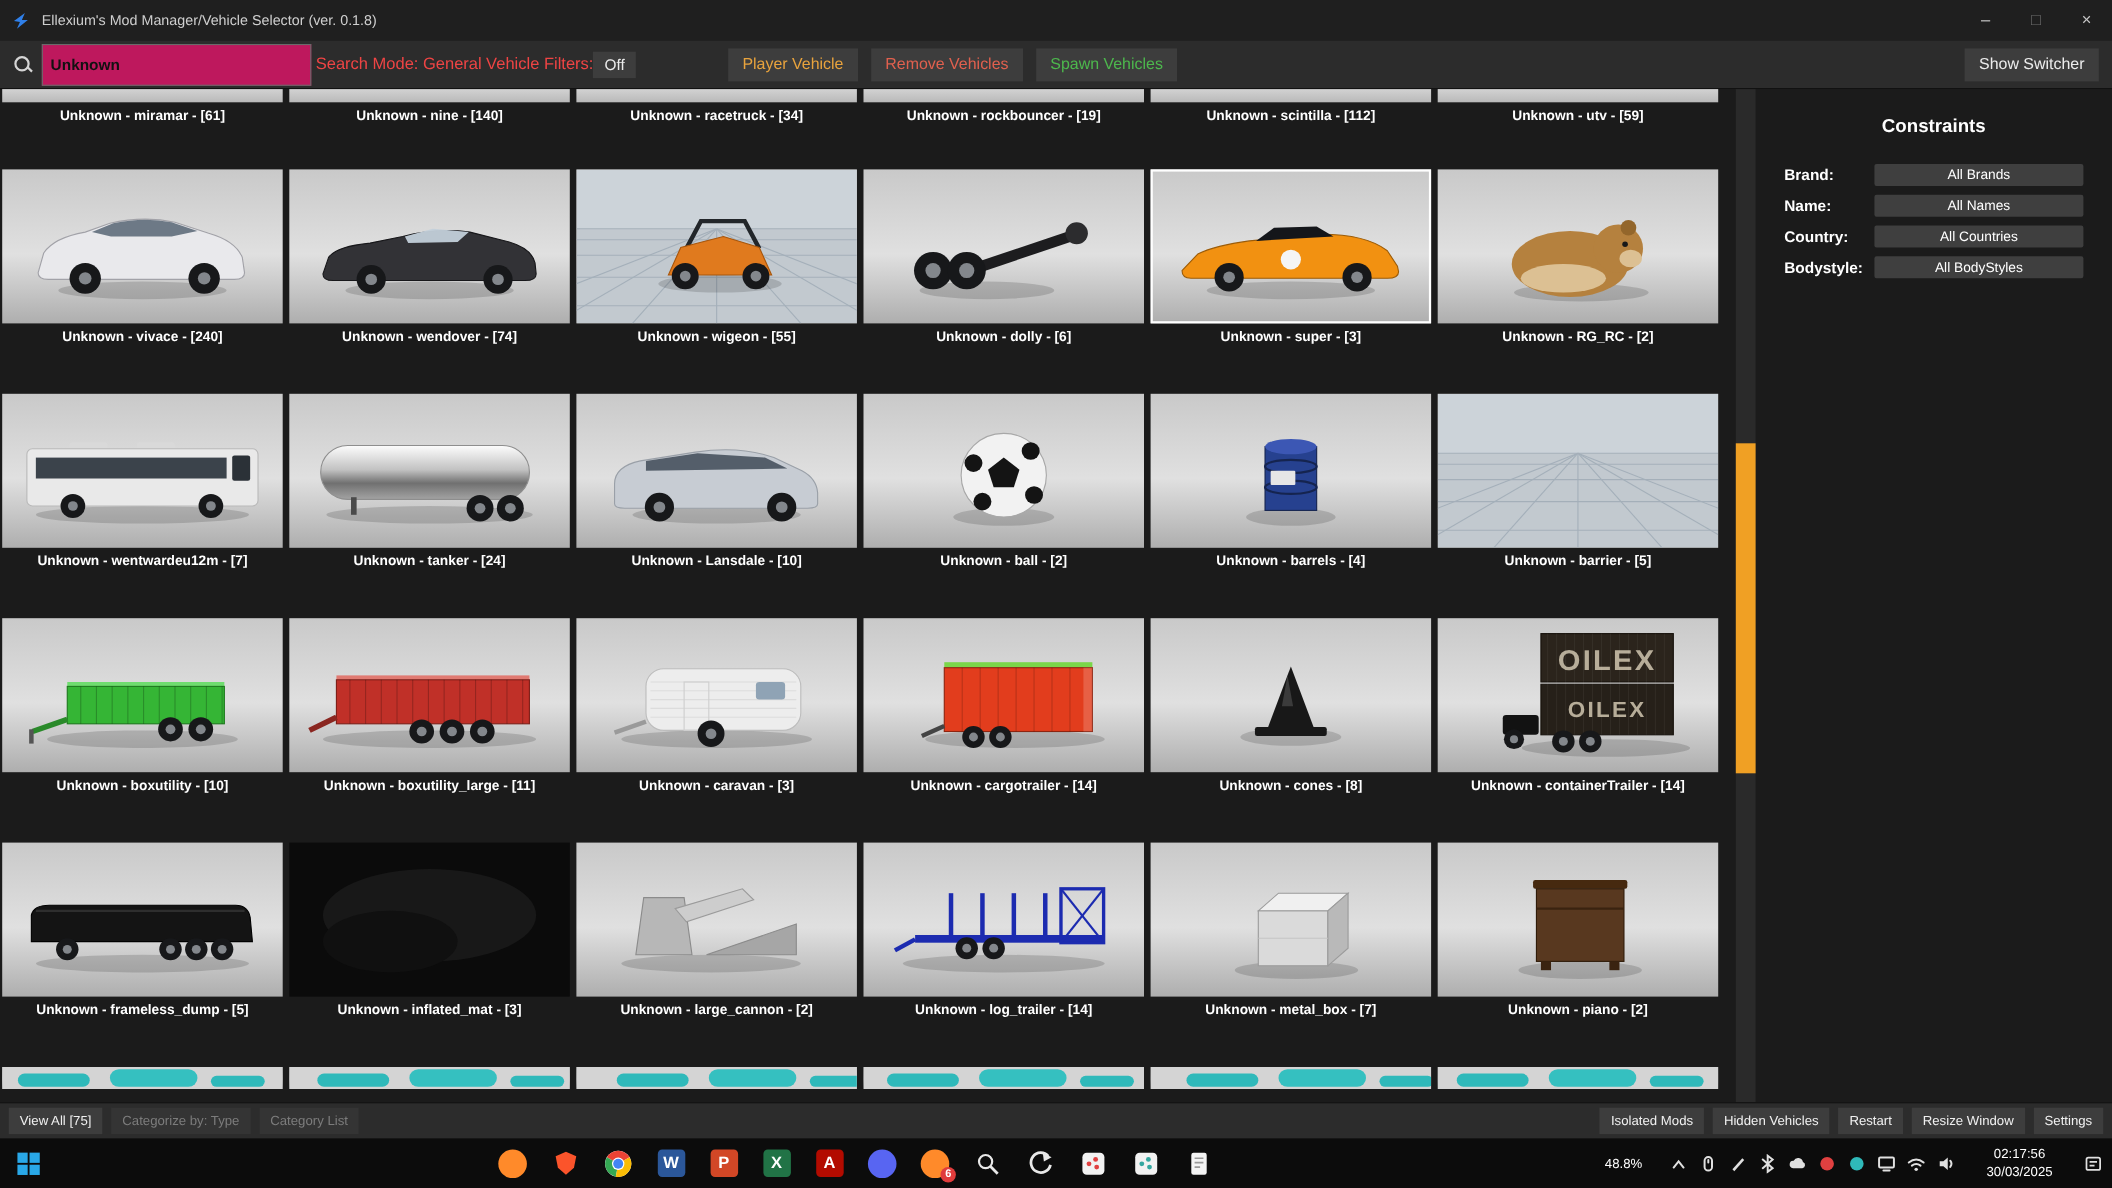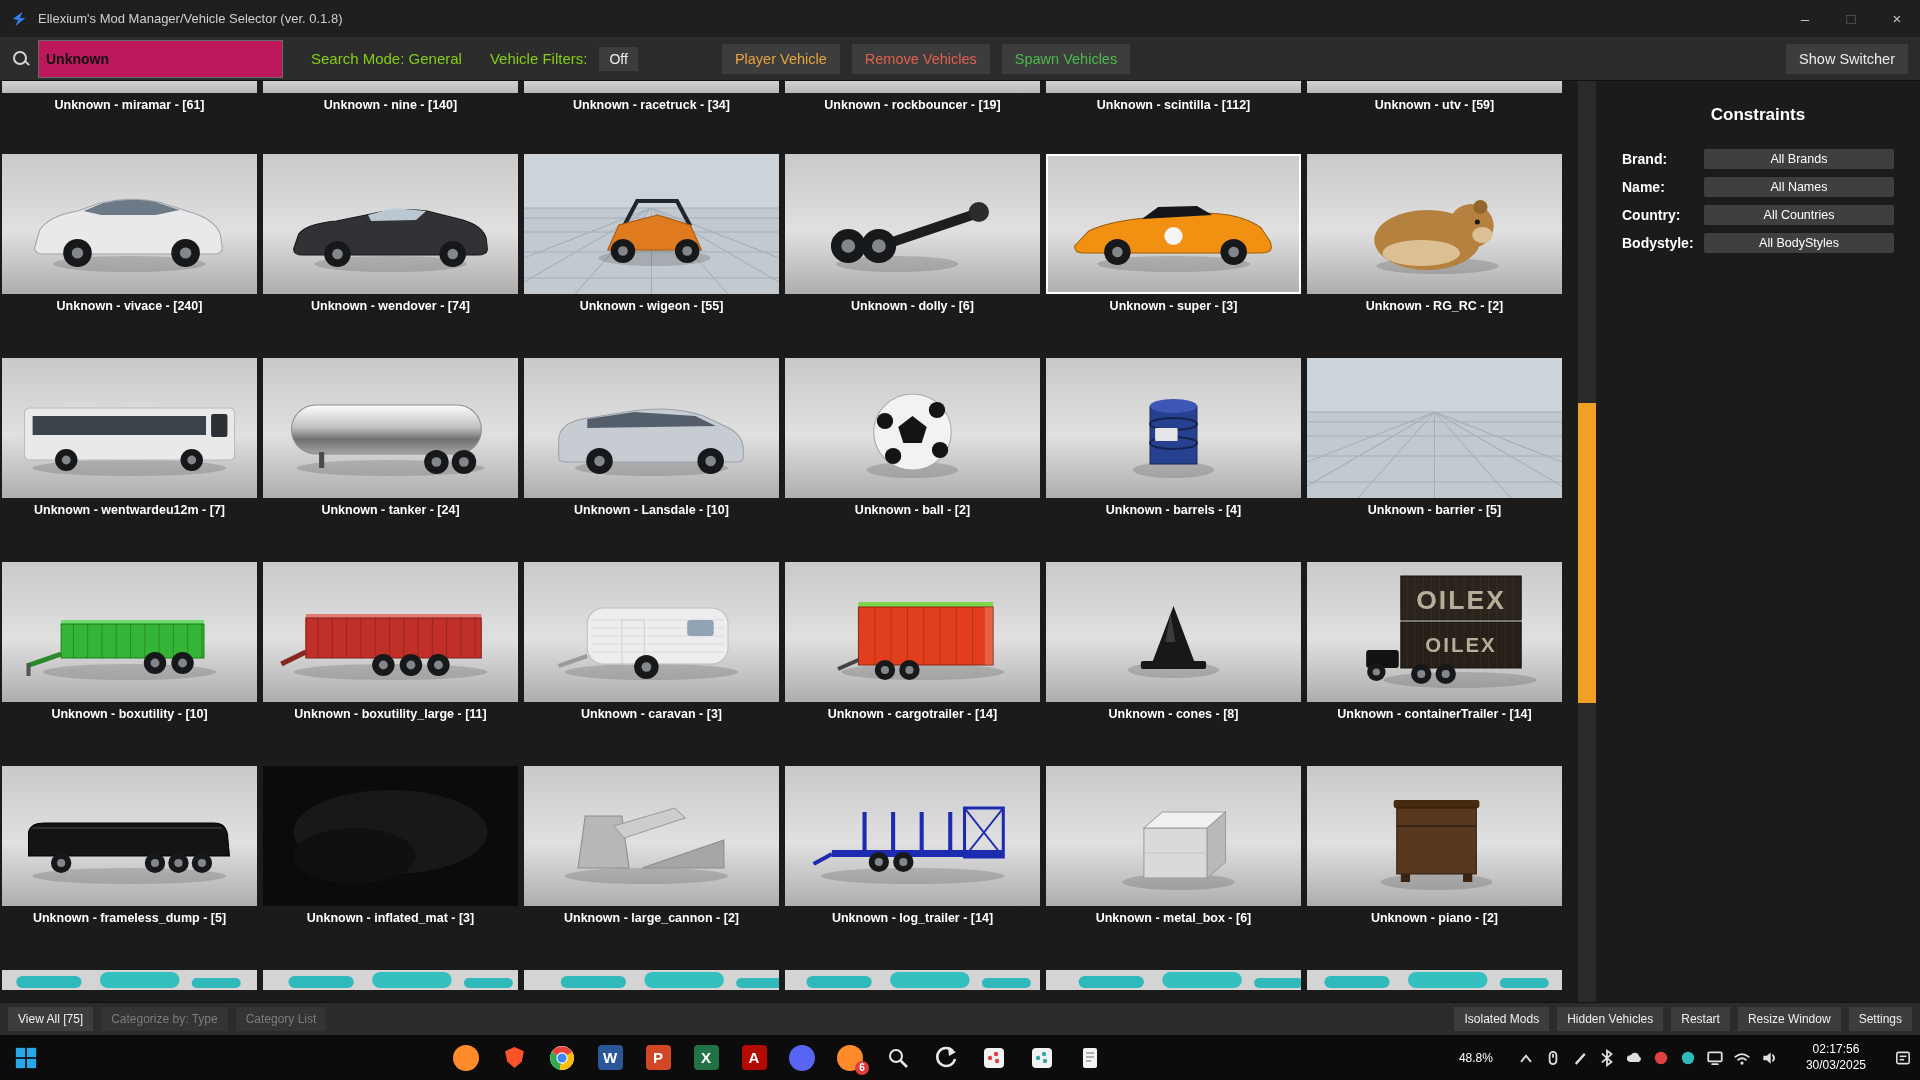--- a/index.html
+++ b/index.html
@@ -21,22 +21,22 @@
   .toolbar{ height:44px; background:#2c2c2c; border-bottom:1px solid #111;
     display:flex; align-items:center; padding:0 12px; flex:0 0 auto; }
   .magnifier{ width:18px; height:18px; position:relative; margin-right:8px; flex:0 0 auto; }
   .magnifier::before{ content:""; position:absolute; left:1px; top:1px; width:10px; height:10px;
     border:2px solid #d5d5d5; border-radius:50%; }
   .magnifier::after{ content:""; position:absolute; left:12px; top:12px; width:6px; height:2px;
     background:#d5d5d5; transform:rotate(45deg); }
   .search{ width:245px; height:38px; background:#be185d; border:1px solid #6a6a6a;
     color:#111; font-weight:bold; font-size:14px; padding:0 7px;
     font-family:"Liberation Sans",sans-serif; }
-  .tb-text{ color:#84cc16; font-size:15px; margin-left:28px; white-space:nowrap; cursor:default; }
-  .chip{ background:#3d3d3d; color:#ececec; font-size:14px; padding:4px 10px; margin-left:12px; }
+  .tb-text{ color:#ef4444; font-size:15px; margin-left:4px; white-space:nowrap; cursor:default; }
+  .chip{ background:#3d3d3d; color:#ececec; font-size:14px; padding:4px 10px; margin-left:0; }
   .tb-group{ display:flex; gap:12px; margin-left:84px;justify-content:center; }
   .tb-btn{ background:#3d3d3d; border:none; padding:7px 13px; font-size:14.5px;
     font-family:"Liberation Sans",sans-serif; color:#ececec; cursor:pointer; white-space:nowrap; }
   .tb-btn.player{ color:var(--player); }
   .tb-btn.remove{ color:var(--remove); }
   .tb-btn.spawn{ color:var(--spawn); }
   .tb-btn.switcher{ margin-left:auto; }
 
   
   .content{ flex:1 1 auto; display:flex; overflow:hidden; }
@@ -563,21 +563,21 @@
         <div class="card">
           <div class="thumb">
             <svg viewBox="0 0 250 140" preserveAspectRatio="none" xmlns="http://www.w3.org/2000/svg">
               <ellipse cx="130" cy="116" rx="55" ry="8" fill="rgba(0,0,0,0.15)"></ellipse>
               <polygon points="96,62 158,62 158,112 96,112" fill="#dadada" stroke="#9b9b9b"></polygon>
               <polygon points="96,62 114,46 176,46 158,62" fill="#f0f0f0" stroke="#9b9b9b"></polygon>
               <polygon points="158,62 176,46 176,96 158,112" fill="#b9b9b9" stroke="#9b9b9b"></polygon>
               <line x1="96" y1="87" x2="158" y2="87" stroke="#c4c4c4"></line>
             </svg>
           </div>
-          <div class="vlabel">Unknown - metal_box - [6]</div>
+          <div class="vlabel">Unknown - metal_box - [7]</div>
         </div>
         <div class="card">
           <div class="thumb">
             <svg viewBox="0 0 250 140" preserveAspectRatio="none" xmlns="http://www.w3.org/2000/svg">
               <ellipse cx="127" cy="116" rx="55" ry="8" fill="rgba(0,0,0,0.15)"></ellipse>
               <rect x="85" y="34" width="84" height="8" rx="2" fill="#46290f"></rect>
               <rect x="88" y="42" width="78" height="66" fill="#58381f" stroke="#2f1b09"></rect>
               <line x1="88" y1="60" x2="166" y2="60" stroke="#3a2310" stroke-width="2"></line>
               <rect x="92" y="108" width="9" height="8" fill="#3a2310"></rect>
               <rect x="153" y="108" width="9" height="8" fill="#3a2310"></rect>

